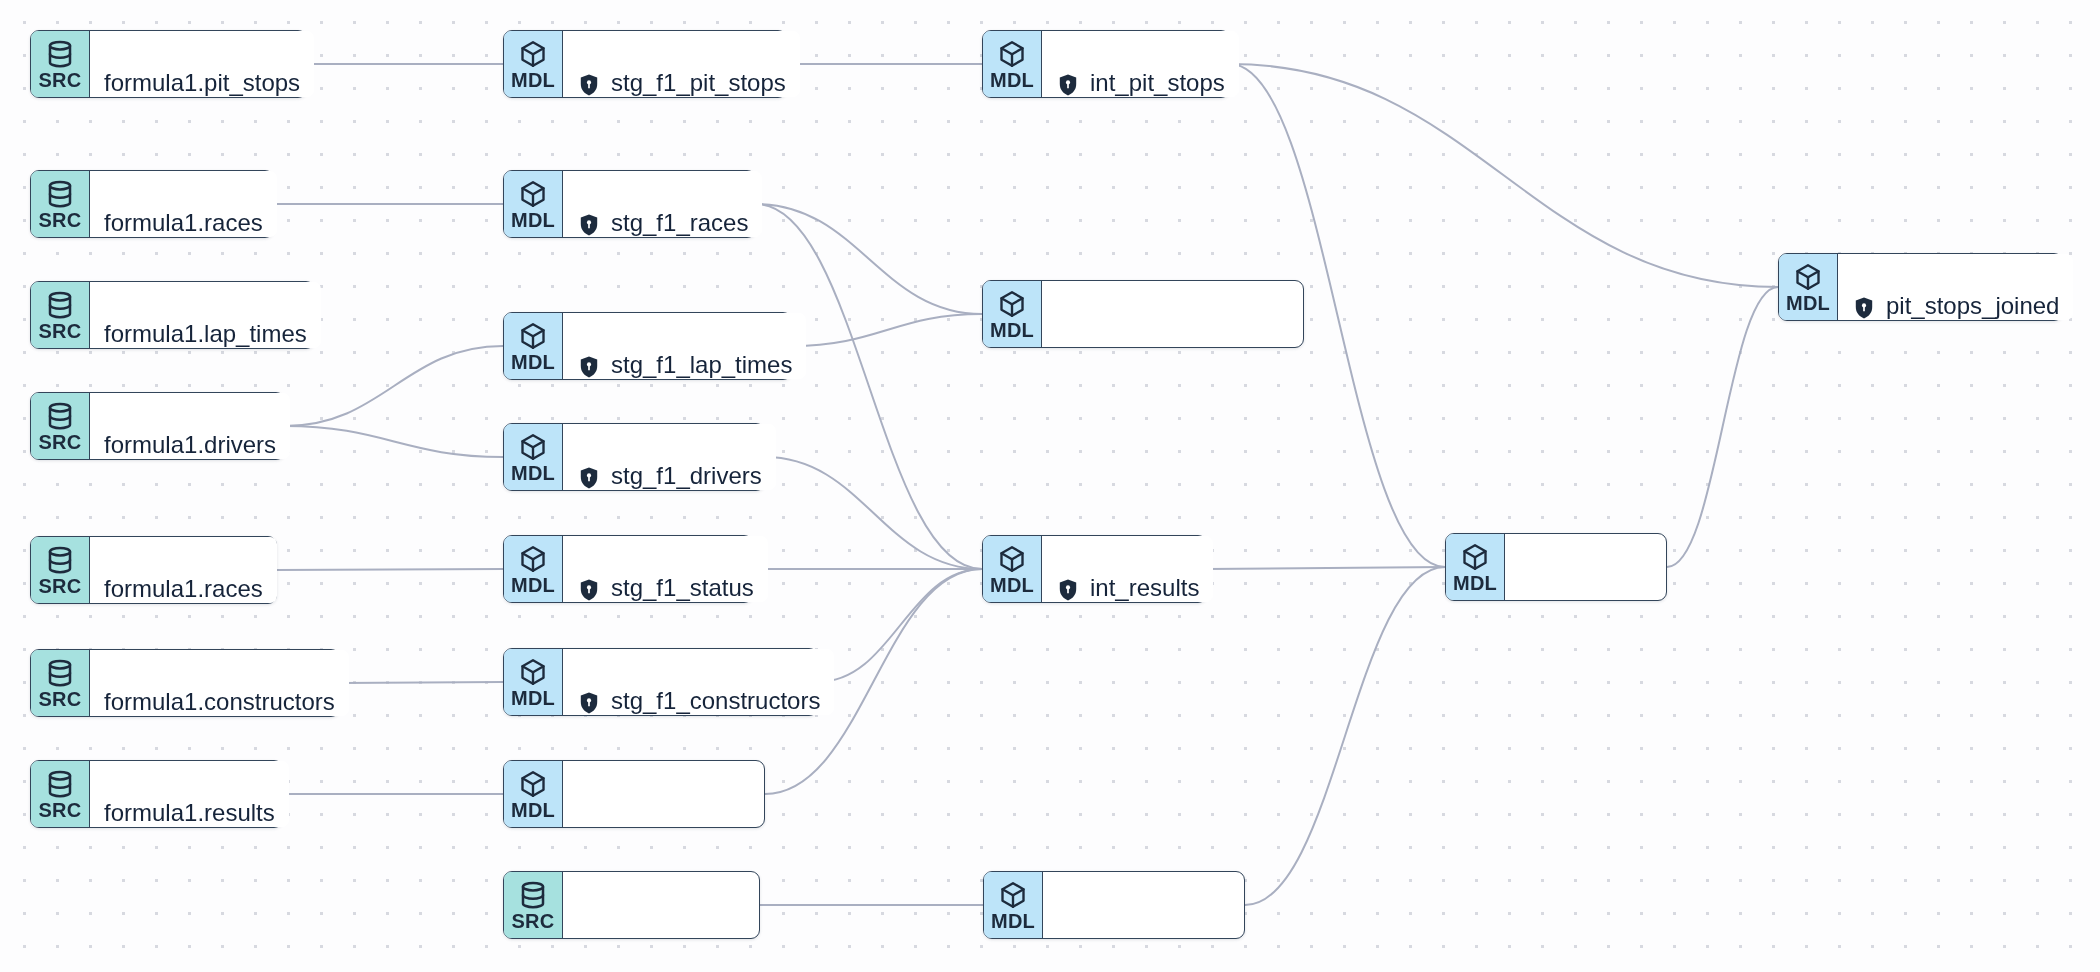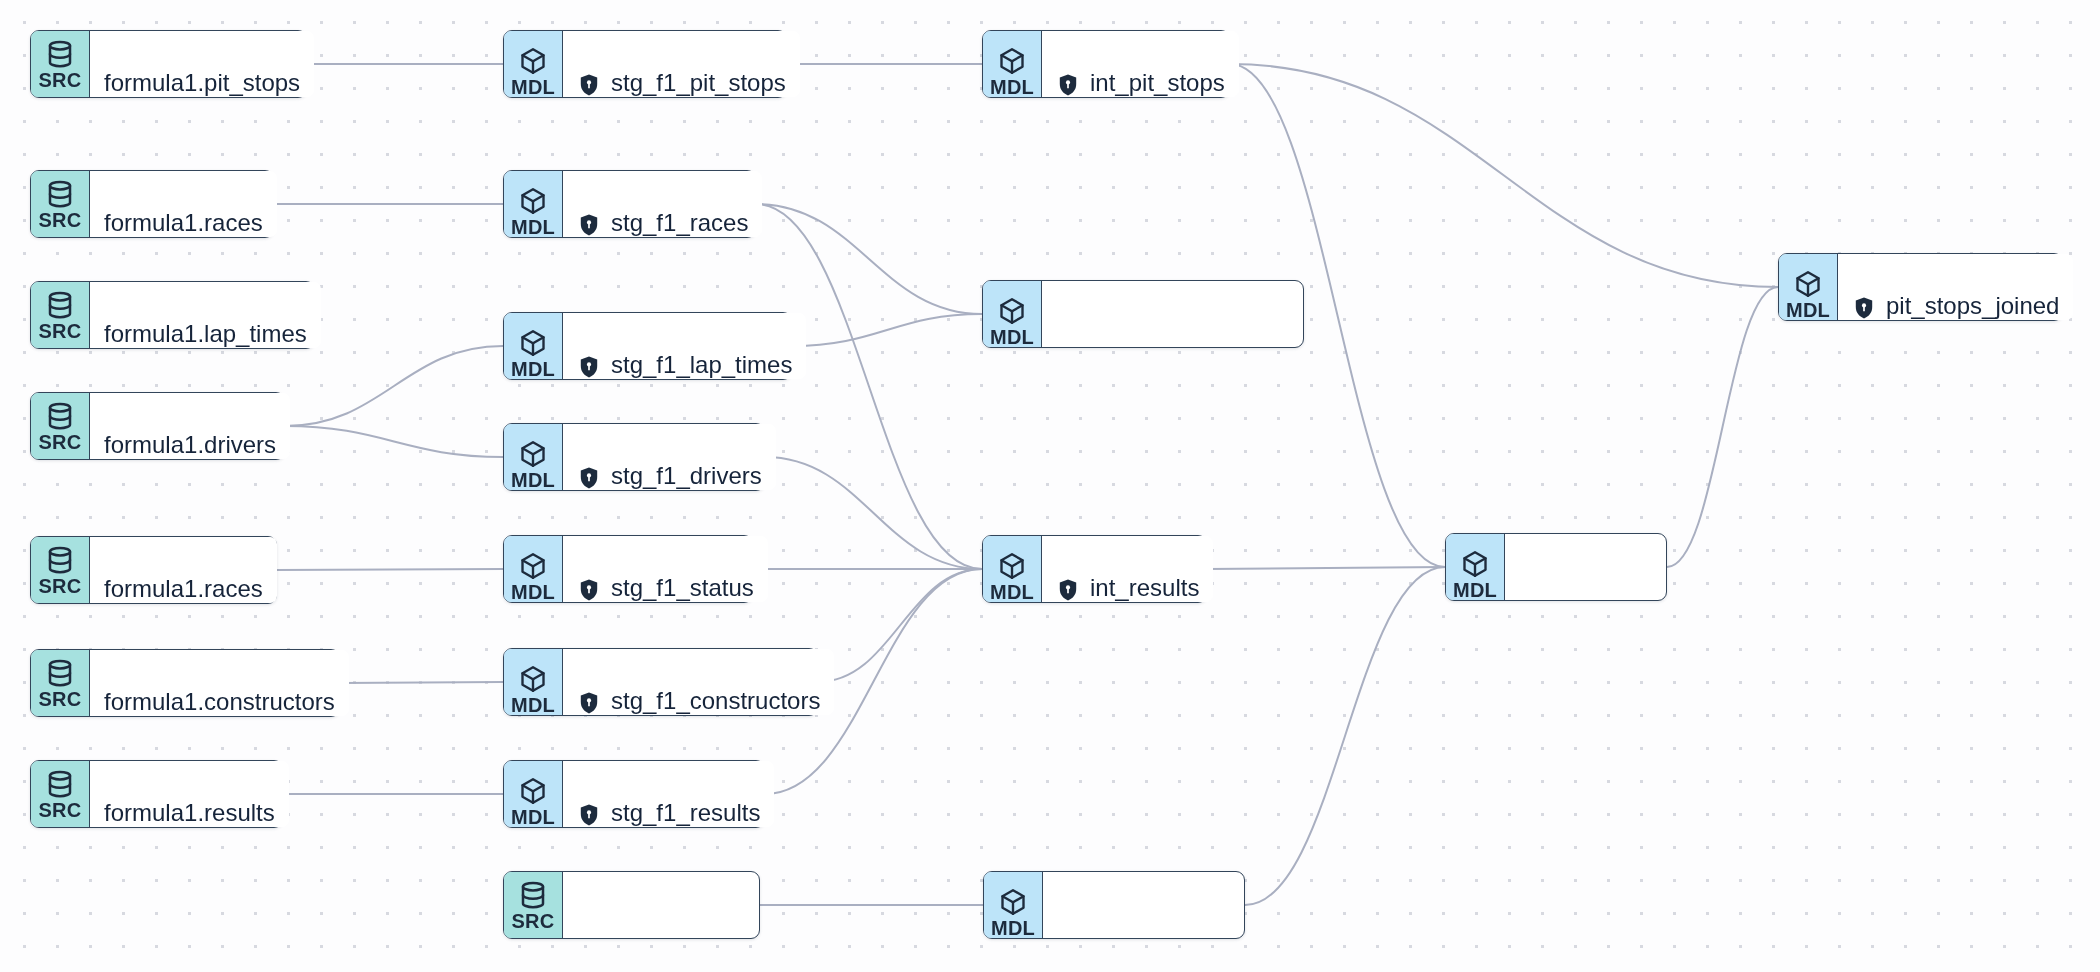--- a/index.html
+++ b/index.html
@@ -27,21 +27,21 @@
   }
   .badge{
     width:58px;flex:0 0 58px;
     display:flex;flex-direction:column;align-items:center;justify-content:center;
     gap:1px;
     border-right:1.5px solid #33455a;
     border-radius:7px 0 0 7px;
     color:#1d2b3d;
   }
   .badge.src{background:#a6e1df;}
-  .badge.mdl{background:#bde4f9;justify-content:flex-end;}
+  .badge.mdl{background:#bde4f9;}
   .badge .blabel{font-size:20px;font-weight:600;letter-spacing:.2px;line-height:1;}
   .badge svg{width:30px;height:30px;display:block;}
   .body{
     flex:1 1 auto;
     display:flex;align-items:flex-end;justify-content:center;
     gap:10px;
     padding:0 14px;
     border-radius:0 7px 7px 0;
     background:#fff;
     white-space:nowrap;
@@ -330,30 +330,20 @@
         <div class="badge mdl">
           <span>
             <svg viewBox="0 0 24 24" fill="none" stroke="#1d2b3d" stroke-width="1.9" stroke-linecap="round" stroke-linejoin="round">
               <path d="M12 2.6 20.4 7.4v9.2L12 21.4 3.6 16.6V7.4z"></path>
               <path d="M3.6 7.4 12 12.2l8.4-4.8"></path>
               <path d="M12 12.2v9.2"></path>
             </svg>
           </span>
           <span class="blabel">MDL</span>
         </div>
-        <div class="body">
-          <span class="shield">
-            <svg viewBox="0 0 24 24">
-              <path fill="#1d2b3d" d="M12 1.6 20.2 4.4V11c0 5.7-3.3 9.5-8.2 11.4C7.1 20.5 3.8 16.7 3.8 11V4.4z"></path>
-              <circle cx="12" cy="9.4" r="2.1" fill="#fff"></circle>
-              <path d="M11.15 10.8h1.7v4.4h-1.7z" fill="#fff"></path>
-            </svg>
-          </span>
-          <span class="nlabel">stg_f1_results</span>
-        </div>
       </div>
       <div class="node" style="left: 983px; top: 871px; width: 262px; height: 68px;">
         <div class="badge mdl">
           <span>
             <svg viewBox="0 0 24 24" fill="none" stroke="#1d2b3d" stroke-width="1.9" stroke-linecap="round" stroke-linejoin="round">
               <path d="M12 2.6 20.4 7.4v9.2L12 21.4 3.6 16.6V7.4z"></path>
               <path d="M3.6 7.4 12 12.2l8.4-4.8"></path>
               <path d="M12 12.2v9.2"></path>
             </svg>
           </span>

